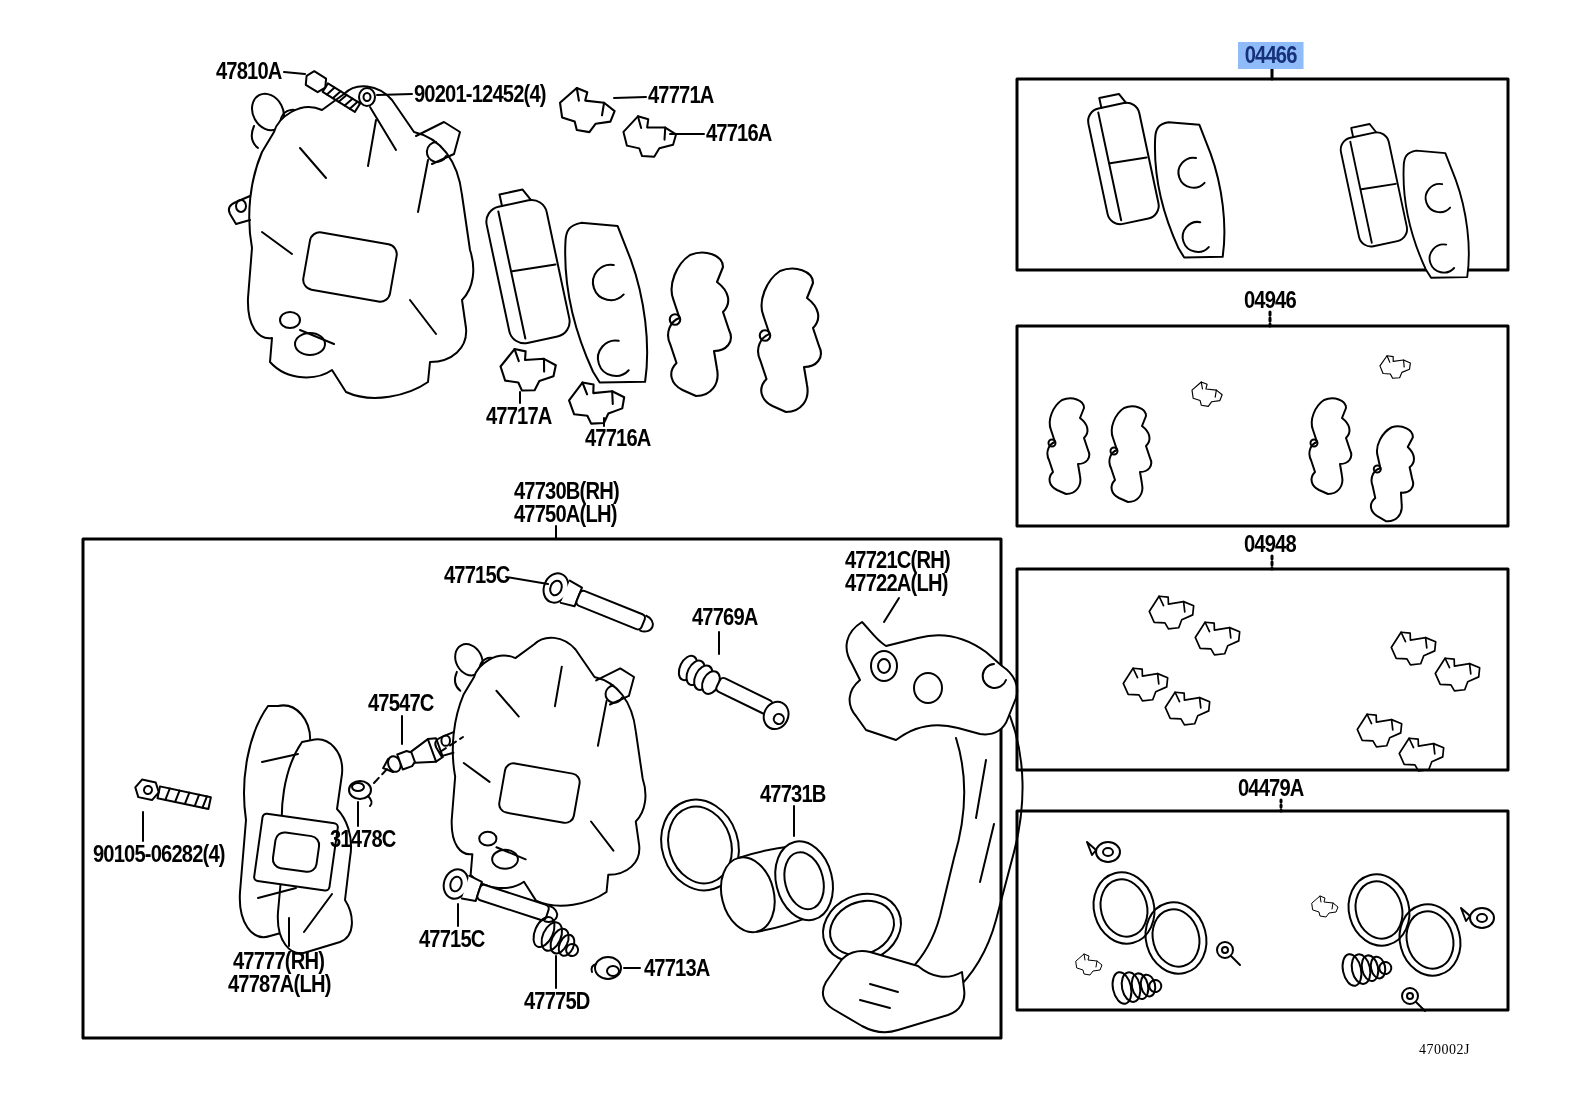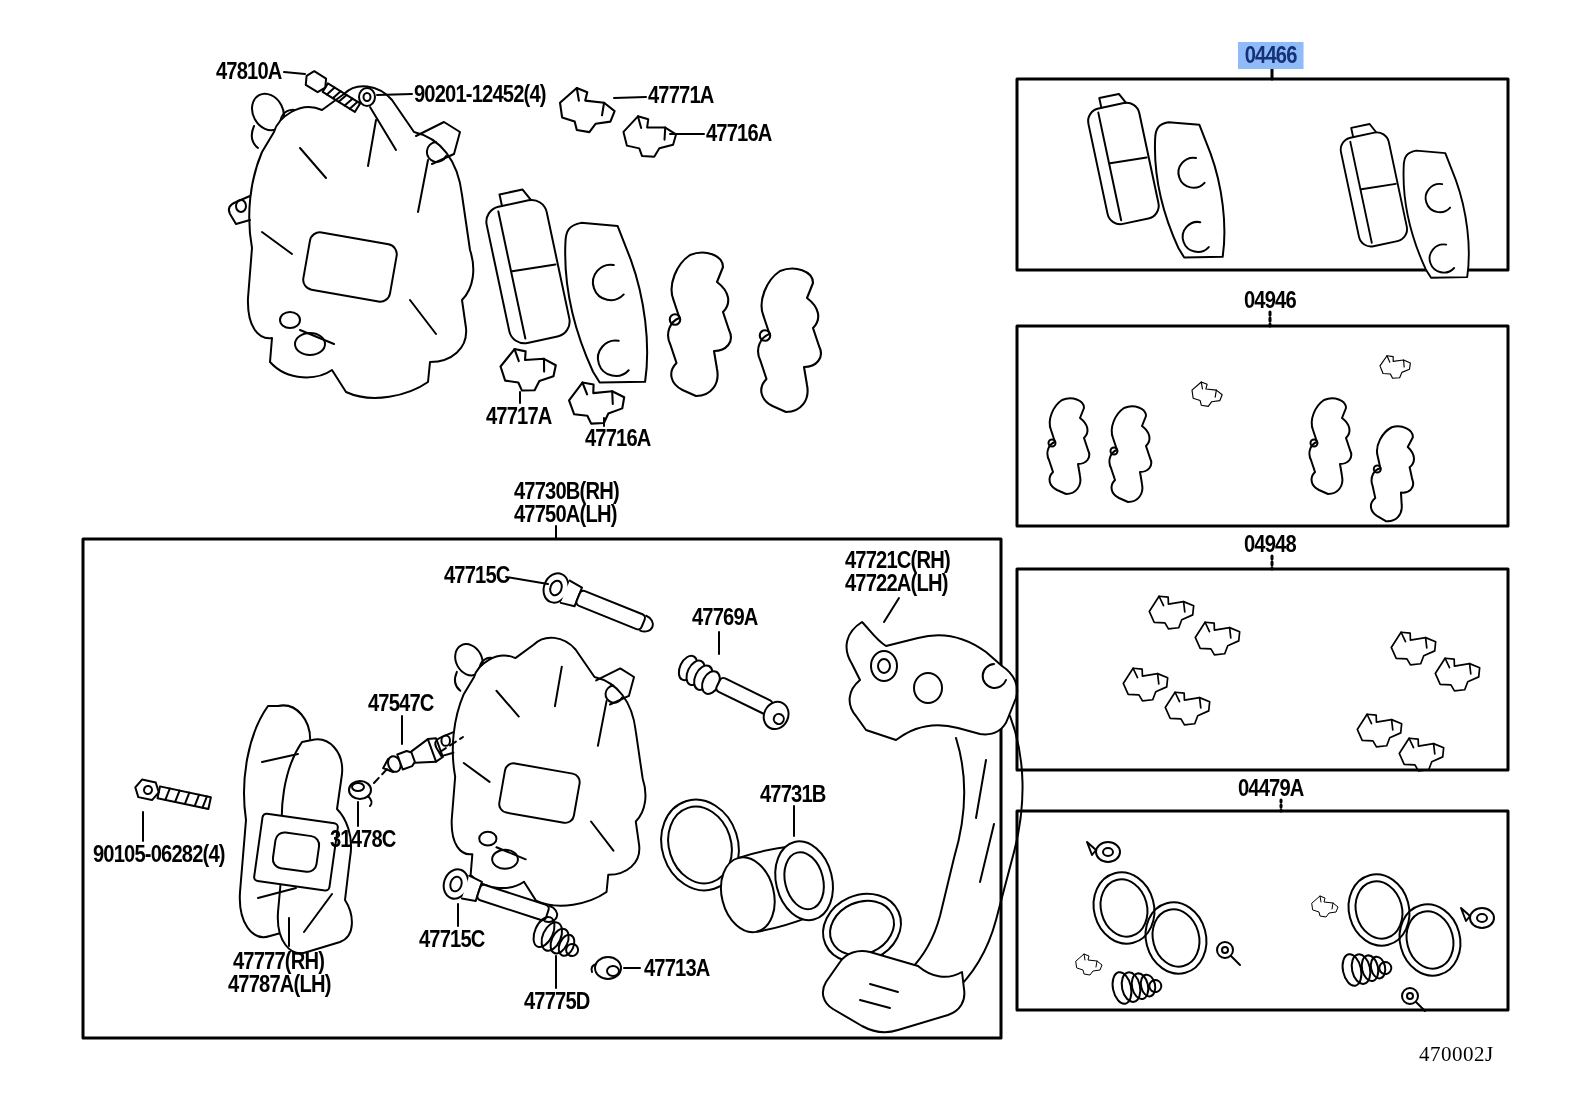--- a/index.html
+++ b/index.html
@@ -2,21 +2,21 @@
 <html style="--hl-bg: #8FBCF8; --hl-text: #16307A;"><head>
 <meta charset="utf-8">
 <style>
   html,body{margin:0;padding:0;background:#fff;}
   #stage{position:relative;width:1588px;height:1095px;background:#fff;overflow:hidden;
          font-family:"Liberation Sans",sans-serif;}
   #art{position:absolute;left:0;top:0;}
   .lbl{position:absolute;font-weight:bold;font-size:24px;line-height:22px;color:#000;
        white-space:nowrap;letter-spacing:-1px;transform:scaleX(0.84);transform-origin:left top;}
   .hl{background:var(--hl-bg,#8FBCF8);color:var(--hl-text,#16307A);padding:2px 8px 3px 8px;}
-  .footer{position:absolute;font-family:"Liberation Serif",serif;font-size:21px;color:#000;
+  .footer{position:absolute;font-family:"Liberation Serif",serif;font-size:14px;color:#000;
           letter-spacing:0.5px;}
 </style>
 </head>
 <body>
 
 <div id="stage">
 
 <svg id="art" width="1588" height="1095" viewBox="0 0 1588 1095">
   <defs>
     <g id="fitclip">

